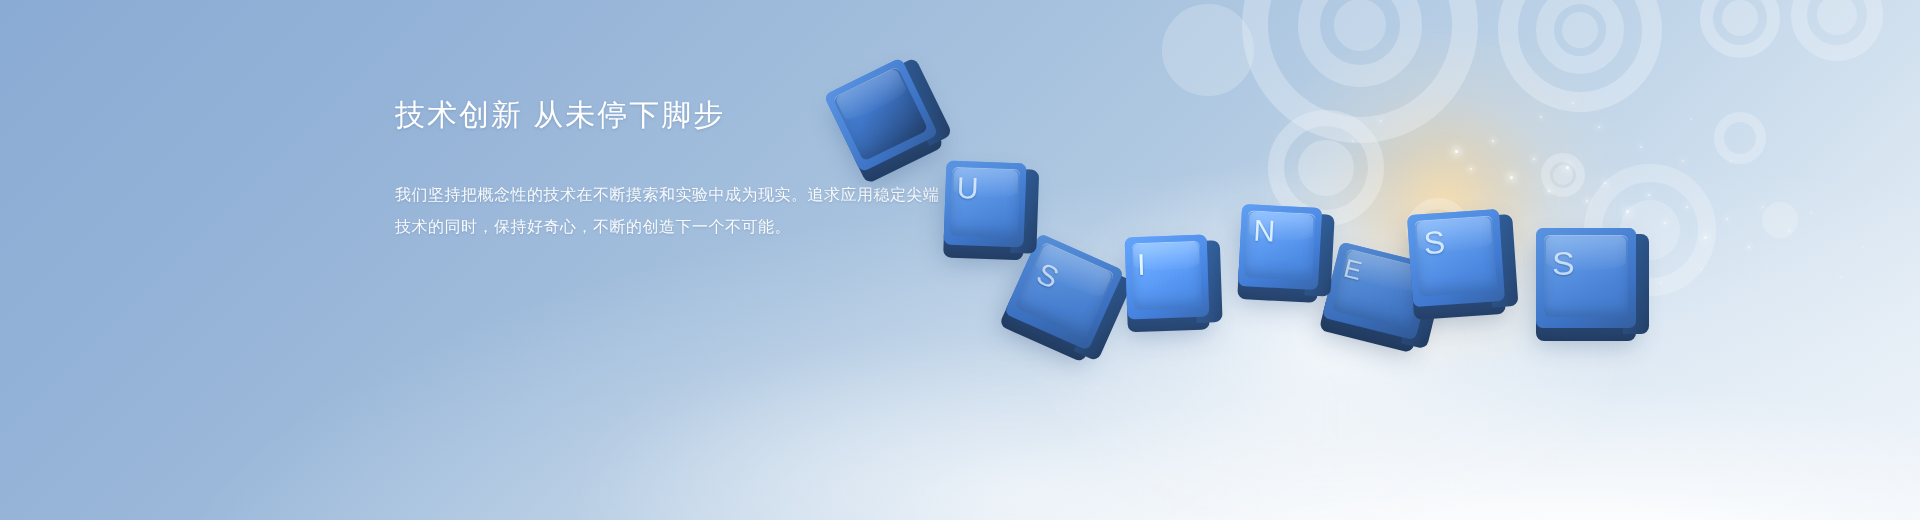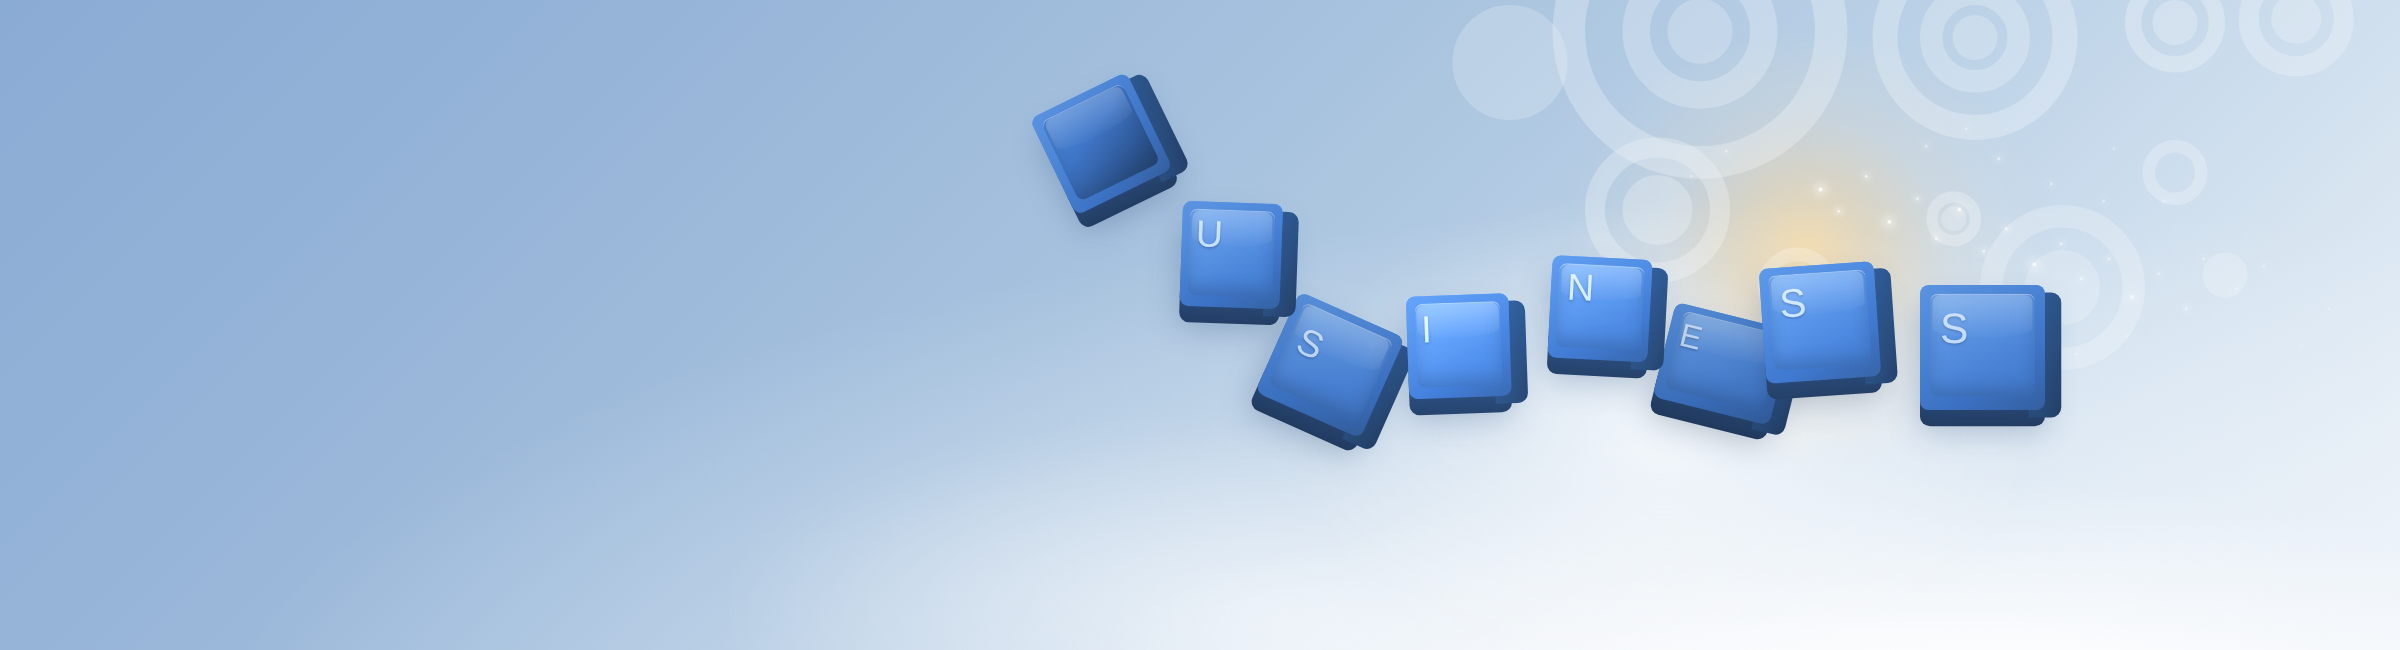--- a/index.html
+++ b/index.html
@@ -120,20 +120,27 @@
       <div class="spark" style="left: 1810px; top: 212px; width: 2px; height: 2px; opacity: 0.35; box-shadow: rgba(255, 255, 255, 0.28) 0px 0px 5px 1.8px;"></div>
       <div class="spark" style="left: 1690px; top: 118px; width: 2px; height: 2px; opacity: 0.35; box-shadow: rgba(255, 255, 255, 0.28) 0px 0px 5px 1.8px;"></div>
       <div class="spark" style="left: 1730px; top: 160px; width: 2px; height: 2px; opacity: 0.3; box-shadow: rgba(255, 255, 255, 0.24) 0px 0px 5px 1.8px;"></div>
       <div class="spark" style="left: 1616px; top: 266px; width: 2px; height: 2px; opacity: 0.5; box-shadow: rgba(255, 255, 255, 0.4) 0px 0px 5px 1.8px;"></div>
       <div class="spark" style="left: 1660px; top: 282px; width: 2px; height: 2px; opacity: 0.4; box-shadow: rgba(255, 255, 255, 0.32) 0px 0px 5px 1.8px;"></div>
       <div class="spark" style="left: 1700px; top: 268px; width: 2px; height: 2px; opacity: 0.35; box-shadow: rgba(255, 255, 255, 0.28) 0px 0px 5px 1.8px;"></div>
       <div class="spark" style="left: 1862px; top: 246px; width: 2px; height: 2px; opacity: 0.3; box-shadow: rgba(255, 255, 255, 0.24) 0px 0px 5px 1.8px;"></div>
       <div class="spark" style="left: 1840px; top: 276px; width: 2px; height: 2px; opacity: 0.28; box-shadow: rgba(255, 255, 255, 0.224) 0px 0px 5px 1.8px;"></div>
     </div>
 
+  <div id="text-block">
+    <div id="headline">技术创新  从未停下脚步</div>
+    <div id="paragraph">
+      <span class="pline">我们坚持把概念性的技术在不断摸索和实验中成为现实。追求应用稳定尖端</span>
+      <span class="pline">技术的同时，保持好奇心，不断的创造下一个不可能。</span>
+    </div>
+  </div>
 
   <div id="keycaps">
       <div class="keycap" style="left: 838px; top: 72px; width: 86px; height: 86px; z-index: 6; transform: rotate(-26deg); filter: brightness(1);">
         <div class="kc-skirt"></div>
         <div class="kc-skirt-r"></div>
         <div class="kc-bevel"></div>
         <div class="kc-body" style="position: absolute; inset: 0px; z-index: 1;"></div>
         <div class="kc-top" style="background: linear-gradient(150deg, rgb(79, 138, 218) 0%, rgb(63, 118, 200) 40%, rgb(45, 85, 145) 78%, rgb(34, 64, 106) 100%);"></div>
         <div class="kc-gloss"></div>
       </div>

